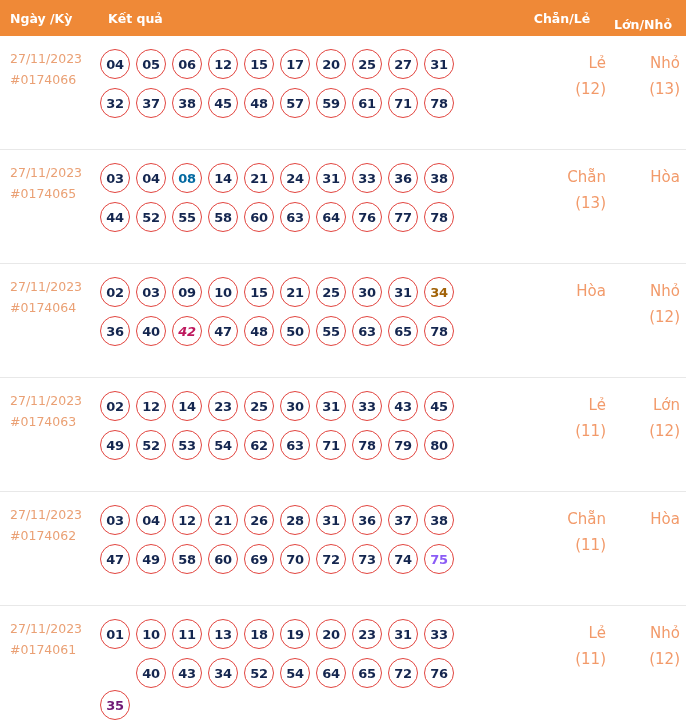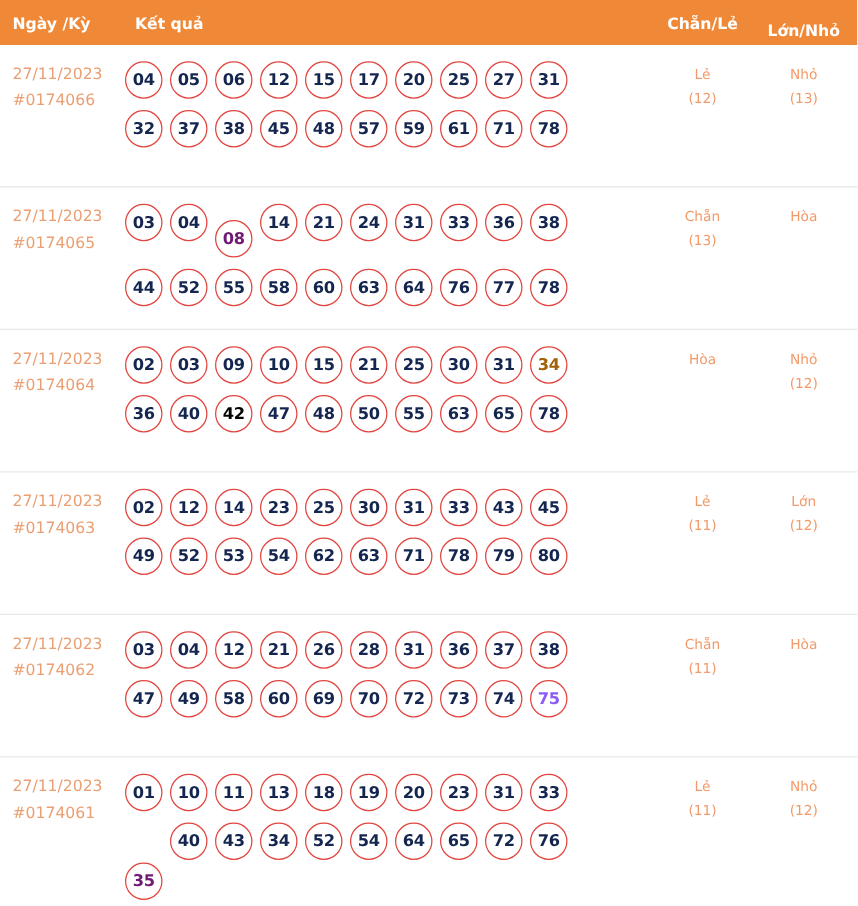--- a/index.html
+++ b/index.html
@@ -76,22 +76,22 @@
     display: flex;
     align-items: center;
     justify-content: center;
     background: #ffffff;
     flex: 0 0 30px;
     letter-spacing: -0.2px;
   }
 
   .cell-oddeven, .cell-bigsmall {
     color: #f29a6a;
-    font-size: 11px;
-    text-align: center;
+    font-size: 15px;
+    text-align: right;
     line-height: 1.7;
     padding-top: 2px;
   }
   .cell-oddeven { width: 88px; flex: 0 0 88px; }
   .cell-bigsmall{ width: 80px; flex: 0 0 80px; padding-right: 6px; }
   .cell-oddeven .cnt, .cell-bigsmall .cnt { display: block; }
 </style>
 </head>
 <body>
 
@@ -147,21 +147,21 @@
       </div>
       <div class="row" style="border-bottom-color: rgb(232, 232, 232);">
         <div class="cell-date" style="color: rgb(234, 160, 116);">
           <span class="kyline">27/11/2023</span>
           <span class="kyline">#0174065</span>
         </div>
         <div class="cell-result">
           <div class="ball-line">
             <div class="ball" style="border-color: rgb(226, 69, 63); color: rgb(20, 38, 79);">03</div>
             <div class="ball" style="border-color: rgb(226, 69, 63); color: rgb(20, 38, 79);">04</div>
-            <div class="ball" style="border-color: rgb(226, 69, 63); color: #701a75; margin-top: 13px;">08</div>
+            <div class="ball" style="border-color: rgb(226, 69, 63); color: #0369a1;">08</div>
             <div class="ball" style="border-color: rgb(226, 69, 63); color: rgb(20, 38, 79);">14</div>
             <div class="ball" style="border-color: rgb(226, 69, 63); color: rgb(20, 38, 79);">21</div>
             <div class="ball" style="border-color: rgb(226, 69, 63); color: rgb(20, 38, 79);">24</div>
             <div class="ball" style="border-color: rgb(226, 69, 63); color: rgb(20, 38, 79);">31</div>
             <div class="ball" style="border-color: rgb(226, 69, 63); color: rgb(20, 38, 79);">33</div>
             <div class="ball" style="border-color: rgb(226, 69, 63); color: rgb(20, 38, 79);">36</div>
             <div class="ball" style="border-color: rgb(226, 69, 63); color: rgb(20, 38, 79);">38</div>
           </div>
           <div class="ball-line">
             <div class="ball" style="border-color: rgb(226, 69, 63); color: rgb(20, 38, 79);">44</div>
@@ -198,21 +198,21 @@
             <div class="ball" style="border-color: rgb(226, 69, 63); color: rgb(20, 38, 79);">15</div>
             <div class="ball" style="border-color: rgb(226, 69, 63); color: rgb(20, 38, 79);">21</div>
             <div class="ball" style="border-color: rgb(226, 69, 63); color: rgb(20, 38, 79);">25</div>
             <div class="ball" style="border-color: rgb(226, 69, 63); color: rgb(20, 38, 79);">30</div>
             <div class="ball" style="border-color: rgb(226, 69, 63); color: rgb(20, 38, 79);">31</div>
             <div class="ball" style="border-color: rgb(226, 69, 63); color: #a16207;">34</div>
           </div>
           <div class="ball-line">
             <div class="ball" style="border-color: rgb(226, 69, 63); color: rgb(20, 38, 79);">36</div>
             <div class="ball" style="border-color: rgb(226, 69, 63); color: rgb(20, 38, 79);">40</div>
-            <div class="ball" style="border-color: rgb(226, 69, 63); color: #000000;">42</div>
+            <div class="ball" style="border-color: rgb(226, 69, 63); color: #be185d; font-style: italic;">42</div>
             <div class="ball" style="border-color: rgb(226, 69, 63); color: rgb(20, 38, 79);">47</div>
             <div class="ball" style="border-color: rgb(226, 69, 63); color: rgb(20, 38, 79);">48</div>
             <div class="ball" style="border-color: rgb(226, 69, 63); color: rgb(20, 38, 79);">50</div>
             <div class="ball" style="border-color: rgb(226, 69, 63); color: rgb(20, 38, 79);">55</div>
             <div class="ball" style="border-color: rgb(226, 69, 63); color: rgb(20, 38, 79);">63</div>
             <div class="ball" style="border-color: rgb(226, 69, 63); color: rgb(20, 38, 79);">65</div>
             <div class="ball" style="border-color: rgb(226, 69, 63); color: rgb(20, 38, 79);">78</div>
           </div>
         </div>
         <div class="cell-oddeven" style="color: rgb(242, 154, 106);">

